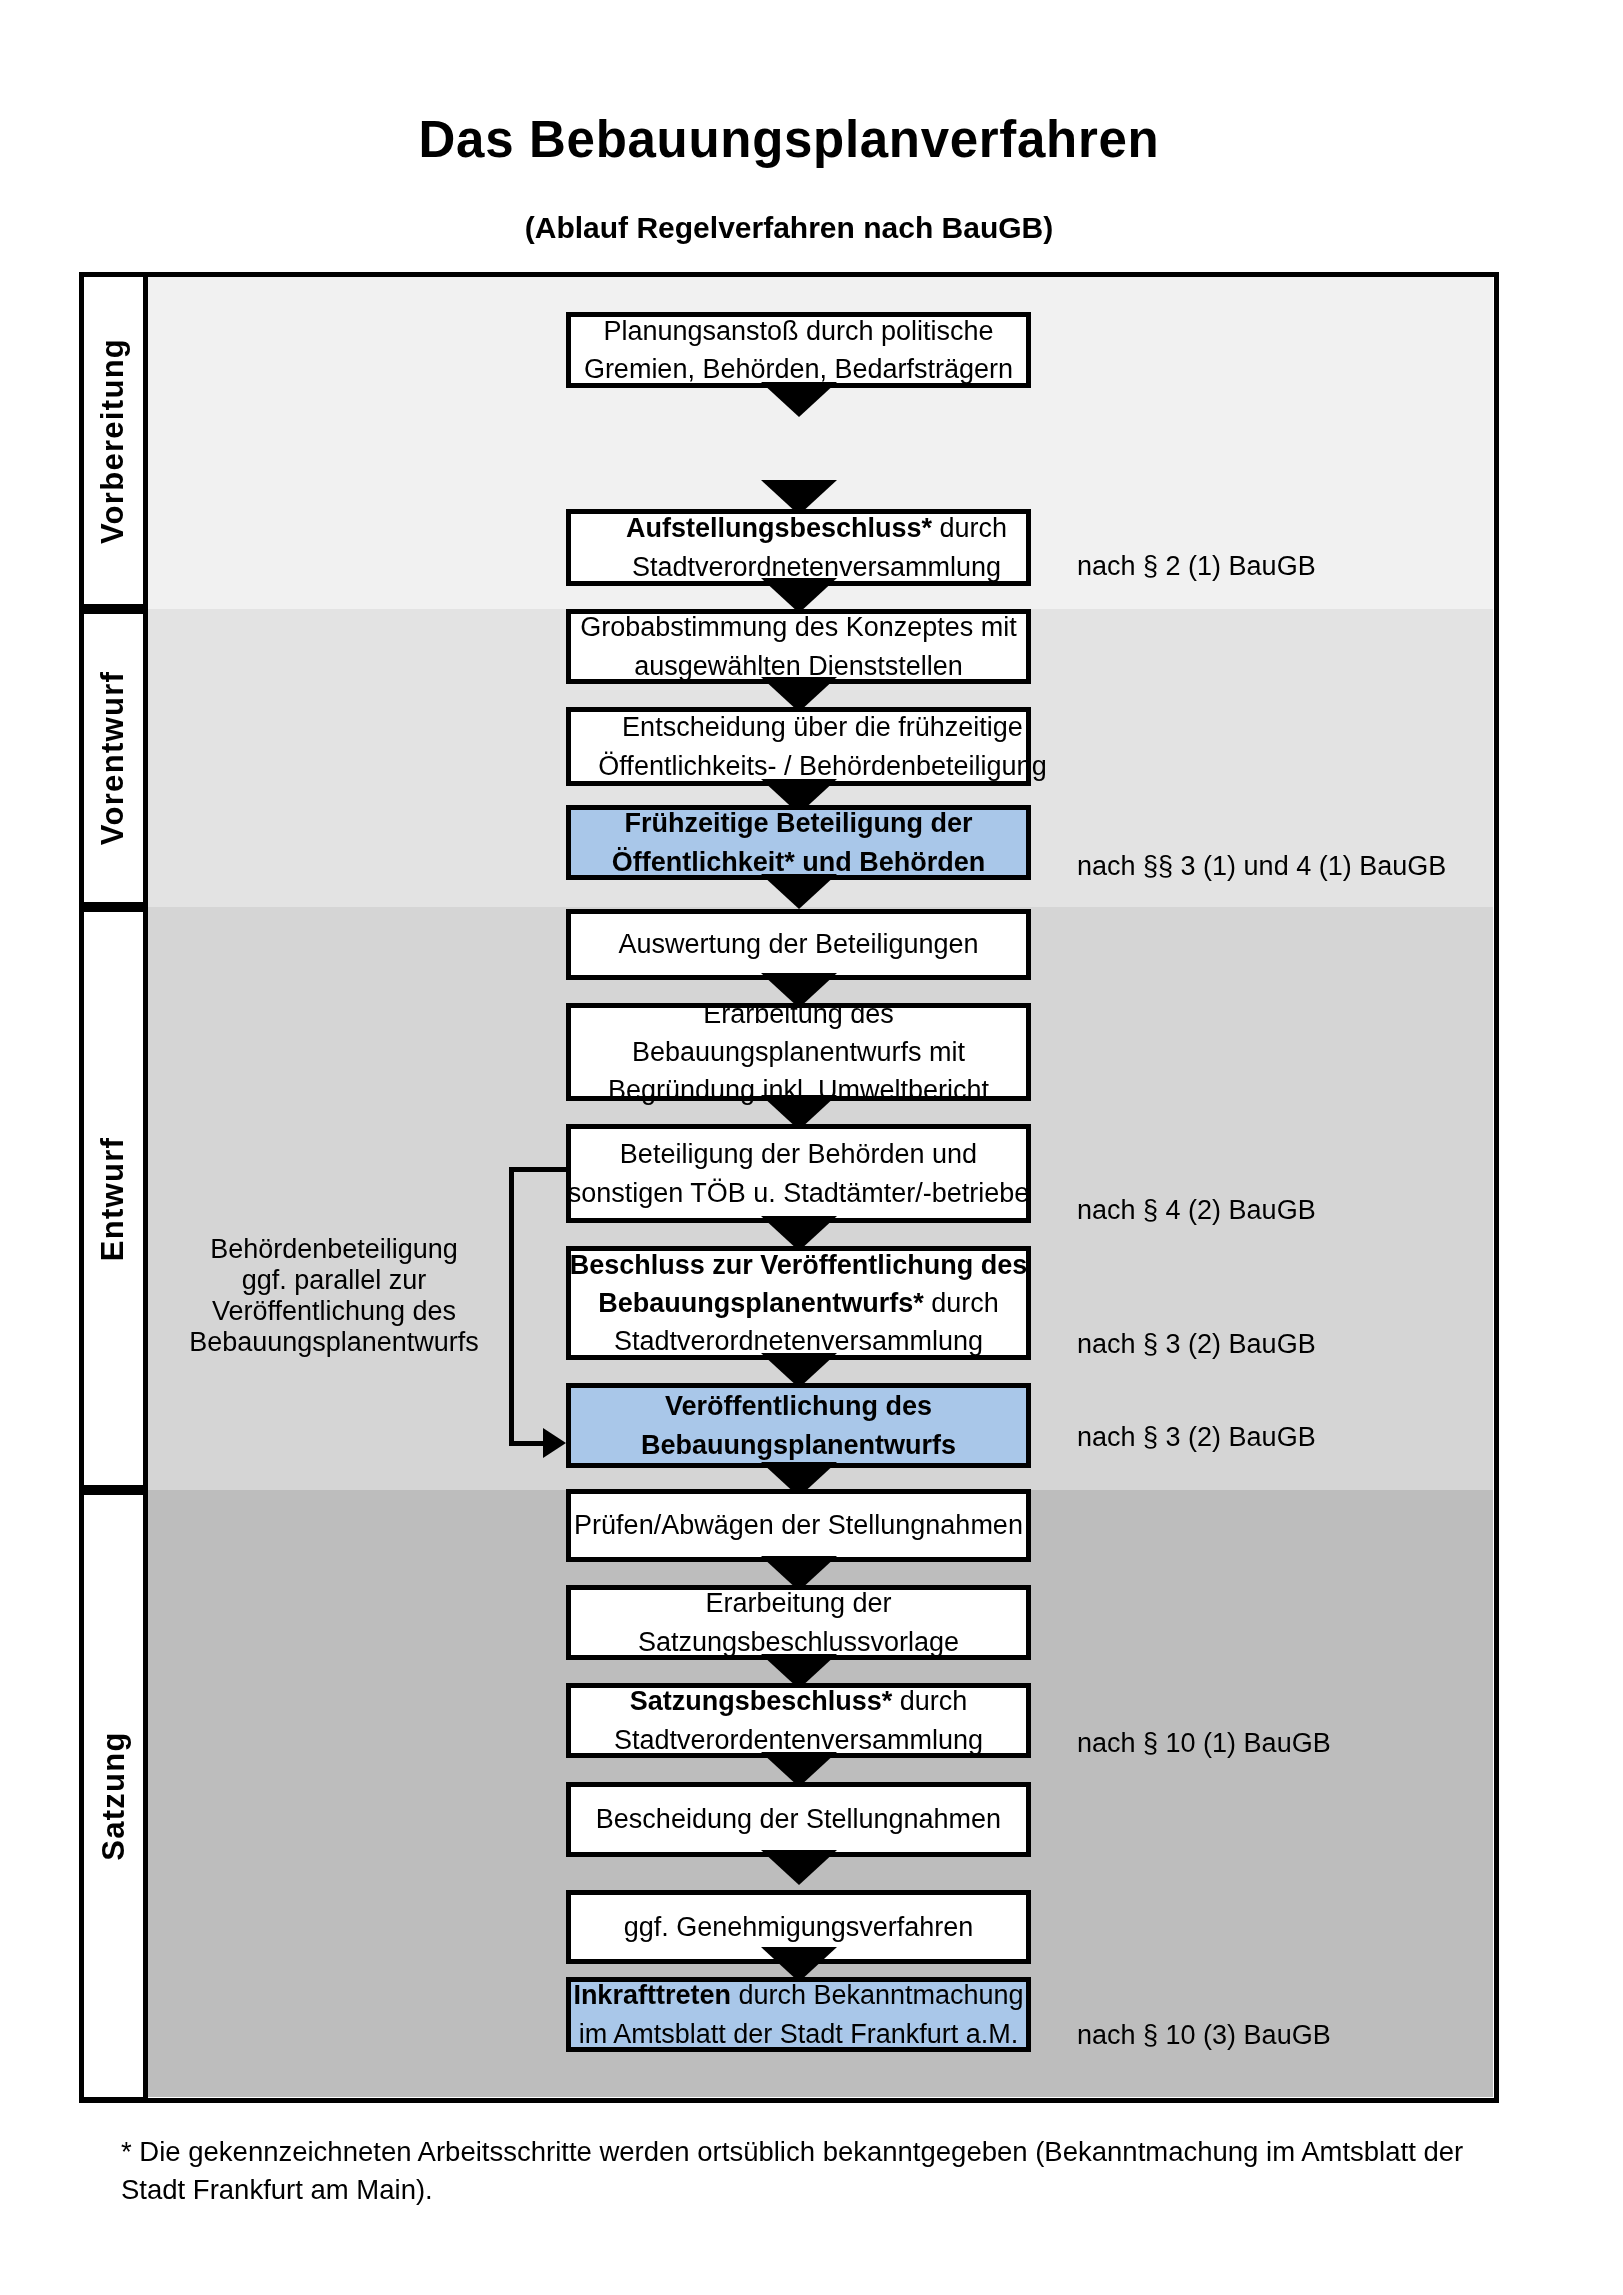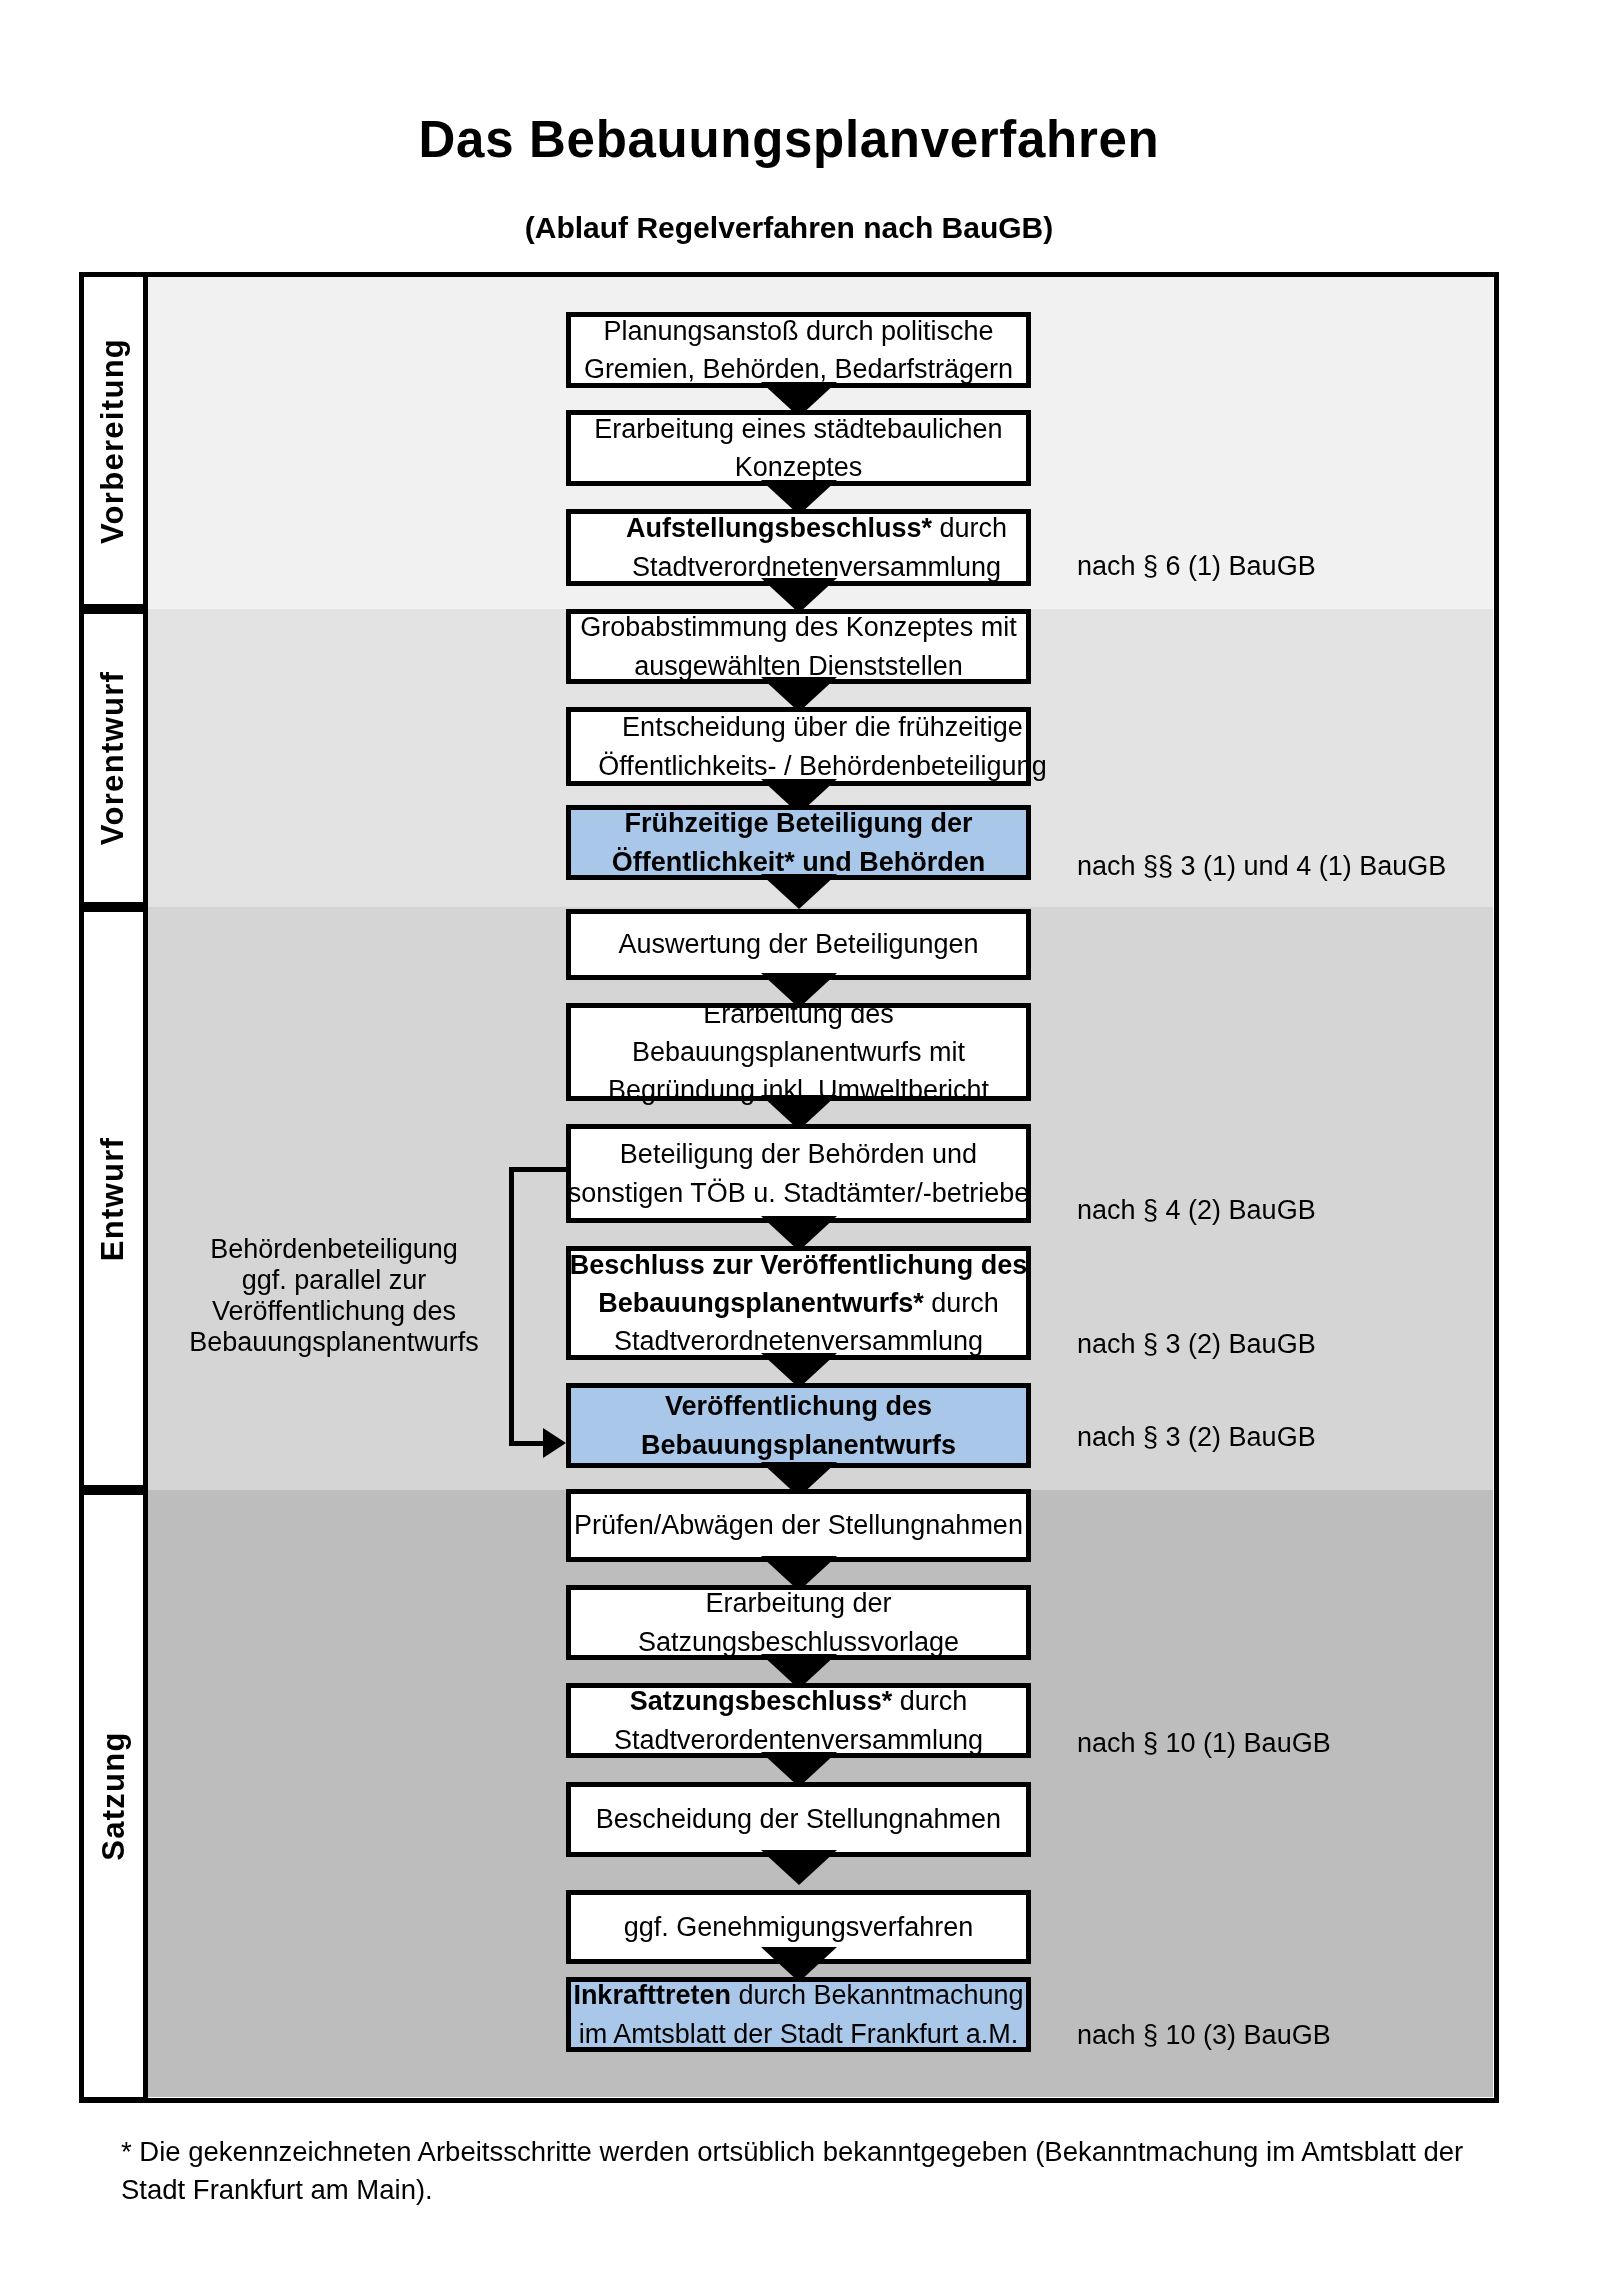--- a/index.html
+++ b/index.html
@@ -103,31 +103,27 @@
   <div class="conn" style="left:509px;top:1167px;width:5.2px;height:279px;"></div>
   <div class="conn" style="left:514px;top:1441px;width:31px;height:5.2px;"></div>
   <div class="conn-arrowhead"></div>
 
   <div class="step" style="top:312px;height:76px;">
     <div class="ln">Planungsanstoß durch politische</div>
     <div class="ln">Gremien, Behörden, Bedarfsträgern</div>
   </div>
   <div class="arrow" style="top:382px;"></div>
 
-  <div class="step" style="top:410px;height:76px;">
-    <div class="ln">Erarbeitung eines städtebaulichen</div>
-    <div class="ln">Konzeptes</div>
-  </div>
   <div class="arrow" style="top:480px;"></div>
 
   <div class="step" style="top:509px;height:77px;padding-left:36px;">
     <div class="ln"><span class="b">Aufstellungsbeschluss*</span><span> durch</span></div>
     <div class="ln">Stadtverordnetenversammlung</div>
   </div>
-  <div class="ref" style="top:551px;">nach § 6 (1) BauGB</div>
+  <div class="ref" style="top:551px;">nach § 2 (1) BauGB</div>
   <div class="arrow" style="top:578px;"></div>
 
   <div class="step" style="top:609px;height:75px;">
     <div class="ln">Grobabstimmung des Konzeptes mit</div>
     <div class="ln">ausgewählten Dienststellen</div>
   </div>
   <div class="arrow" style="top:677px;"></div>
 
   <div class="step" style="top:707px;height:79px;padding-left:48px;">
     <div class="ln">Entscheidung über die frühzeitige</div>

